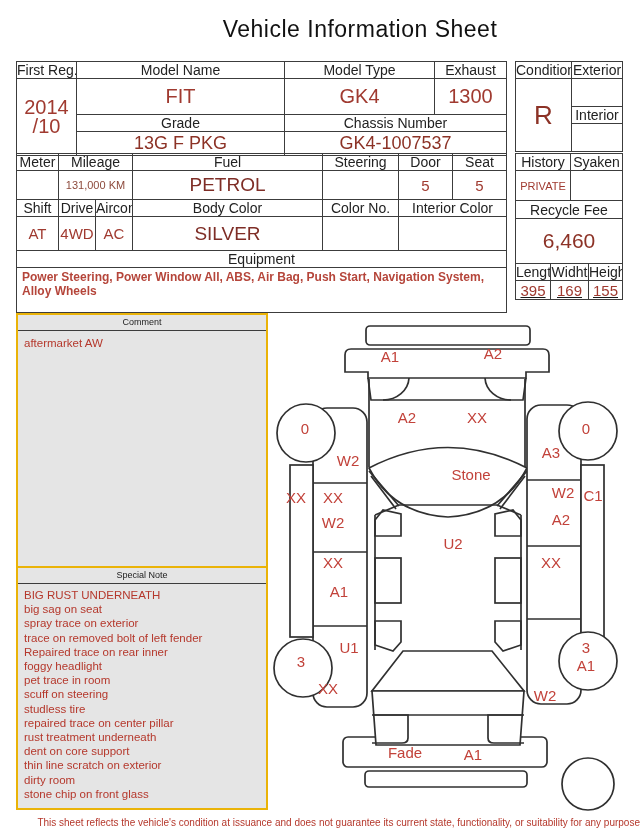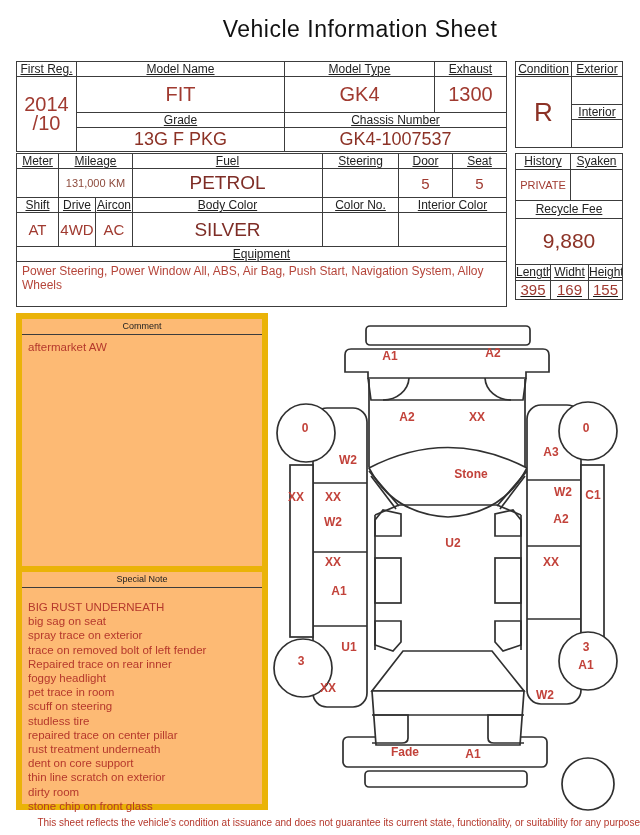--- a/index.html
+++ b/index.html
@@ -7,47 +7,47 @@
     width:640px;height:835px;position:relative;background:#ffffff;
     font-family:"Liberation Sans", sans-serif;color:#1a1a1a;overflow:hidden;
   }
   .abs{position:absolute;}
   .title{
     left:0;top:16px;width:640px;text-align:center;
     font-size:23px;font-weight:500;letter-spacing:.5px;color:#111;margin-left:40px;
   }
   table{border-collapse:collapse;table-layout:fixed;width:100%;height:100%;}
   td{border:1px solid #3c3c3c;text-align:center;vertical-align:middle;padding:0;overflow:hidden;white-space:nowrap;}
-  .box{border:6px solid #eab308;background:#fdba74;}
-  .hdr{font-size:12px;color:#222;text-decoration:underline;}
+  .box{border:2px solid #eab308;background:#e5e5e5;}
+  .hdr{font-size:14px;color:#222;}
   .v20{font-size:20px;color:#a03a30;}
   .v18{font-size:18px;color:#8c3226;}
   .v19{font-size:19px;color:#7e2d26;}
   .v15{font-size:15px;color:#a03a30;}
   .cond{font-size:26px;color:#8c3226;}
   .mileage{font-size:11px;color:#8d4a3c;}
   .private{font-size:11px;color:#a03a30;}
   .fee{font-size:21px;color:#8c3226;}
   .firstreg{font-size:20px;line-height:19px;color:#a03a30;}
   .equip{
     font-size:12px;color:#b5453a;text-align:left;vertical-align:top;
-    white-space:normal;line-height:14px;padding:2px 10px 0 5px;
+    white-space:normal;line-height:14px;padding:2px 10px 0 5px;font-weight:bold;
   }
   .panel-hdr{
     height:15px;border-bottom:1px solid #3c3c3c;text-align:center;
     font-size:9px;line-height:15px;color:#222;
   }
   .comment-text{font-size:11.5px;color:#b5382c;padding:6px 6px;}
   .note-line{font-size:11.5px;line-height:14.2px;color:#b5382c;white-space:nowrap;}
-  .notes-wrap{padding:4px 0 0 6px;margin-top:8px;}
+  .notes-wrap{padding:4px 0 0 6px;}
   .diagram{left:270px;top:315px;width:370px;height:500px;}
   .diagram svg{position:absolute;left:0;top:0;}
   .dlabel{
     position:absolute;transform:translate(-50%,-50%);
-    font-size:12px;color:#c2423a;white-space:nowrap;font-weight:bold;
+    font-size:15px;color:#c2423a;white-space:nowrap;
   }
   .footer{
     left:0;top:817px;width:640px;text-align:right;
     font-size:10px;color:#b5382c;
   }
 </style>
 </head>
 <body>
 
 <div class="abs title">Vehicle Information Sheet</div>
@@ -181,21 +181,21 @@
       <td class="hdr" colspan="2">Syaken</td>
     </tr>
     <tr style="height:29px;">
       <td class="private" colspan="2">PRIVATE</td>
       <td colspan="2"></td>
     </tr>
     <tr style="height:17px;">
       <td class="hdr" colspan="4">Recycle Fee</td>
     </tr>
     <tr style="height:44px;">
-      <td class="fee" colspan="4">9,880</td>
+      <td class="fee" colspan="4">6,460</td>
     </tr>
     <tr style="height:13px;">
       <td class="hdr">Length</td>
       <td class="hdr" colspan="2">Widht</td>
       <td class="hdr">Height</td>
     </tr>
     <tr style="height:16px;text-decoration:underline;">
       <td class="v15">395</td>
       <td class="v15" colspan="2">169</td>
       <td class="v15">155</td>

